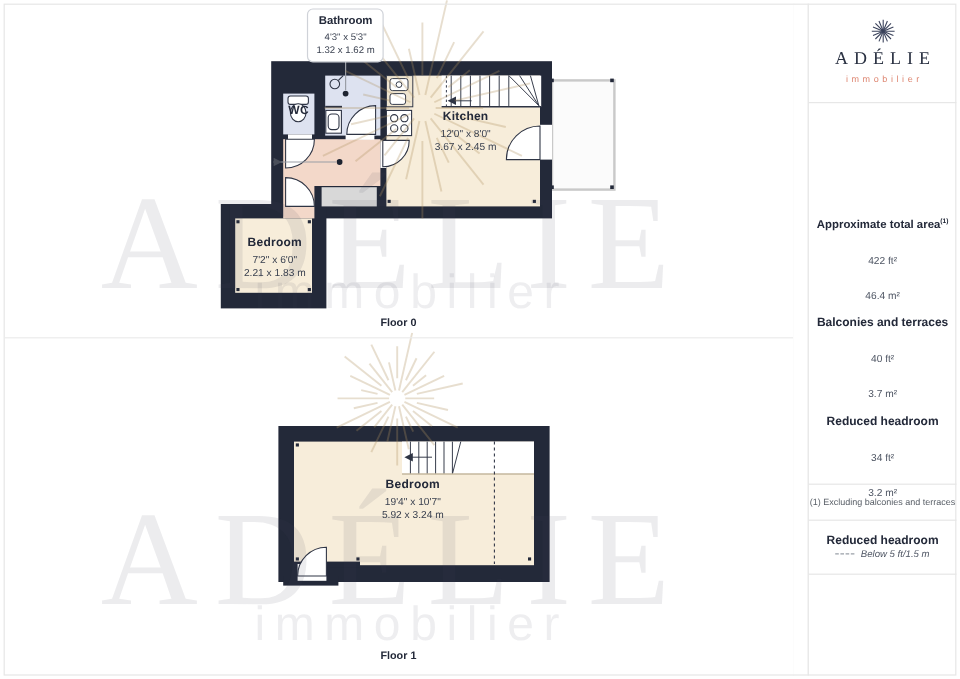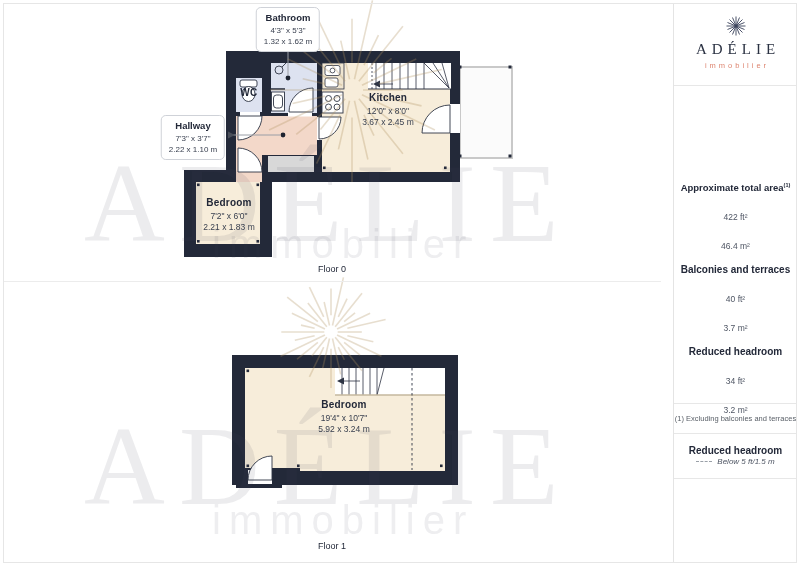--- a/index.html
+++ b/index.html
@@ -19,21 +19,21 @@
           white-space:nowrap;pointer-events:none;}
   svg.burst{position:absolute;pointer-events:none;stroke:rgba(175,145,95,.30);stroke-width:1.6;fill:none;}
 
   .plan-svg{position:absolute;left:0;}
 
   
   .room-label{position:absolute;transform:translateX(-50%);text-align:center;color:#3a4150;
               font-size:8.5px;line-height:1.35;white-space:nowrap;}
   .room-label b{display:block;font-size:10px;color:#232939;letter-spacing:.2px;margin-bottom:1px;}
   .wc-label{position:absolute;transform:translateX(-50%);font-weight:bold;font-size:10px;color:#232939;letter-spacing:.5px;}
-  .floor-caption{position:absolute;transform:translateX(-50%);font-weight:normal;font-size:9px;color:#232939;}
+  .floor-caption{position:absolute;transform:translateX(-50%);font-weight:bold;font-size:9px;color:#232939;}
 
   .callout{position:absolute;transform:translateX(-50%);background:#fff;border:1px solid #cfd2d8;
            border-radius:5px;padding:3px 7px;text-align:center;font-size:8px;line-height:1.4;
            color:#3a4150;white-space:nowrap;z-index:5;}
   .callout b{display:block;font-size:9.5px;color:#232939;margin-bottom:1px;text-align:center;}
 
   
   .sidebar{position:absolute;left:661px;top:3px;bottom:3px;width:136px;background:#fff;}
   .sb-card{position:absolute;left:12px;right:0;top:0;bottom:0;border-left:1px solid #e4e4e4;}
   .sb-div{position:absolute;left:0;right:0;height:1px;background:#e7e7e7;}
@@ -258,25 +258,20 @@
   <div class="wm-title" style="left:84px;top:150px">ADÉLIE</div>
   <div class="wm-sub" style="left:212px;top:224px">immobilier</div>
   <div class="wm-title" style="left:84px;top:413px">ADÉLIE</div>
   <div class="wm-sub" style="left:212px;top:500px">immobilier</div>
 
   <div class="callout" style="left:288px;top:7px">
     <b>Bathroom</b>
     <span>4'3" x 5'3"</span><br>
     <span>1.32 x 1.62 m</span>
   </div>
-  <div class="callout" style="left:193px;top:115px">
-    <b>Hallway</b>
-    <span>7'3" x 3'7"</span><br>
-    <span>2.22 x 1.10 m</span>
-  </div>
 
   <div class="wc-label" style="left:249px;top:87px">WC</div>
 
   <div class="room-label" style="left:388px;top:91px">
     <b>Kitchen</b>
     <span>12'0" x 8'0"</span><br>
     <span>3.67 x 2.45 m</span>
   </div>
   <div class="room-label" style="left:229px;top:196px">
     <b>Bedroom</b>

